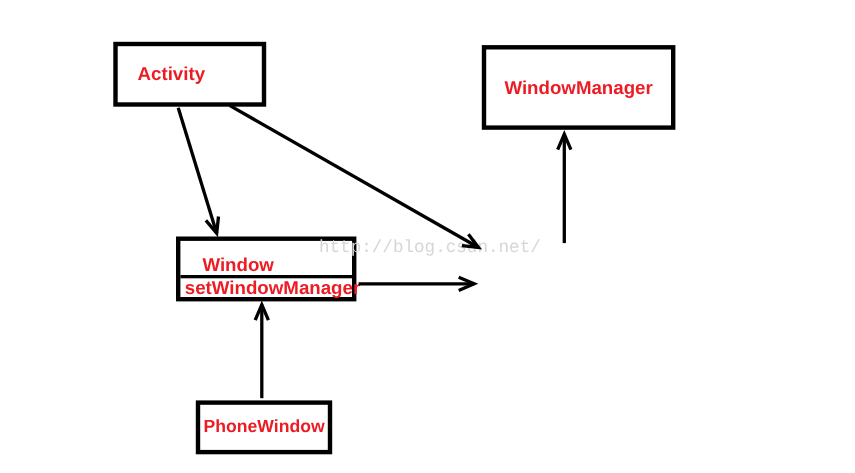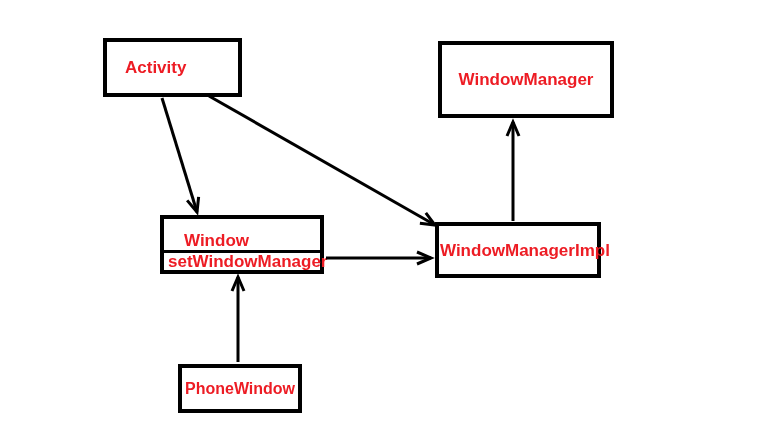--- a/index.html
+++ b/index.html
@@ -90,28 +90,26 @@
 
   <div class="node node-window">
     <div class="compartment-top">
       <span>Window</span>
     </div>
     <div class="compartment-bottom">
       <span>setWindowManager</span>
     </div>
   </div>
 
-  <div class="node node-windowmanagerimpl">
-    <span>WindowManagerImpl</span>
-  </div>
 
   <div class="node node-phonewindow">
     <span>PhoneWindow</span>
   </div>
 
+  <div class="watermark">http://blog.csdn.net/</div>
 
   <svg class="edges" width="777" height="430" viewBox="0 0 777 430">
     <defs>
       <marker id="openArrow" markerWidth="22" markerHeight="22" refX="17" refY="9" orient="auto" markerUnits="userSpaceOnUse">
         <path d="M3,3 L17,9 L3,15" fill="none" stroke="#000000" stroke-width="3"></path>
       </marker>
     </defs>
     <line class="edge-line" x1="162" y1="98" x2="197" y2="212" marker-end="url(#openArrow)"></line>
     <line class="edge-line" x1="209" y1="96" x2="435" y2="225" marker-end="url(#openArrow)"></line>
     <line class="edge-line" x1="326" y1="258" x2="431" y2="258" marker-end="url(#openArrow)"></line>

